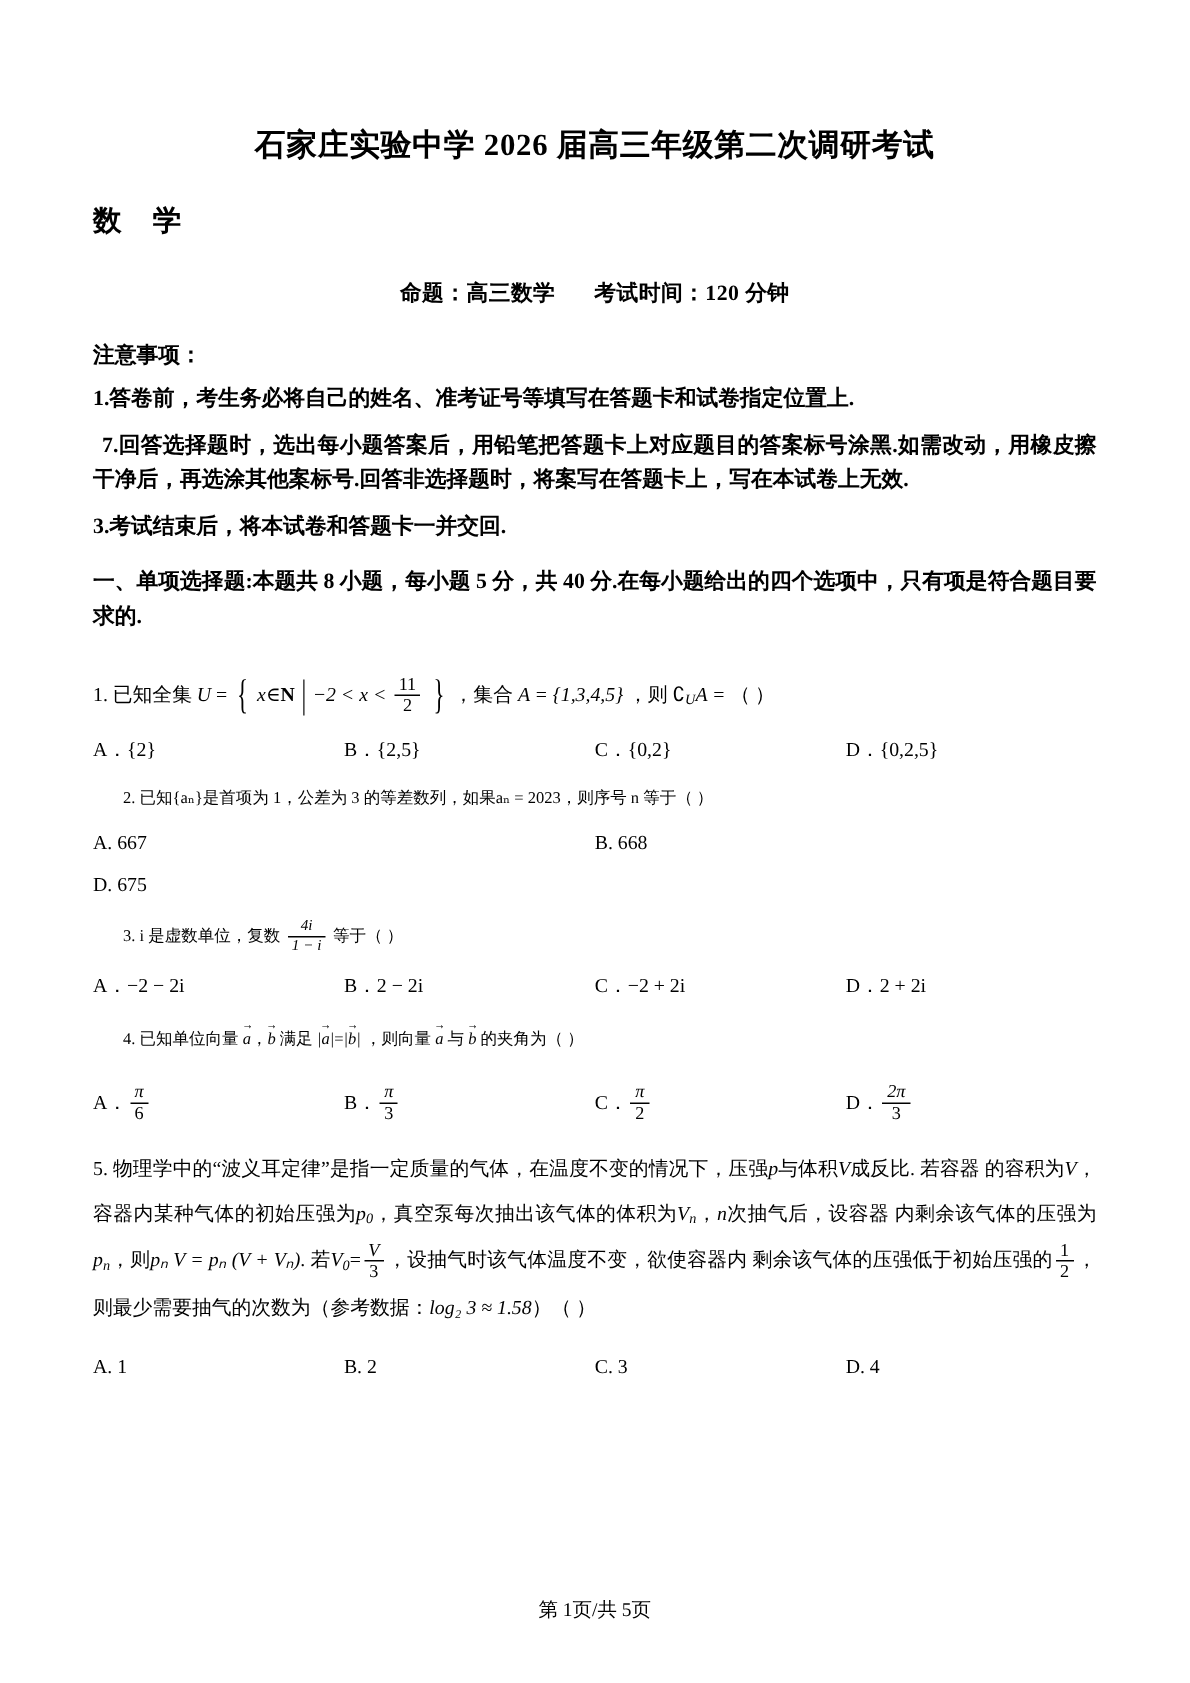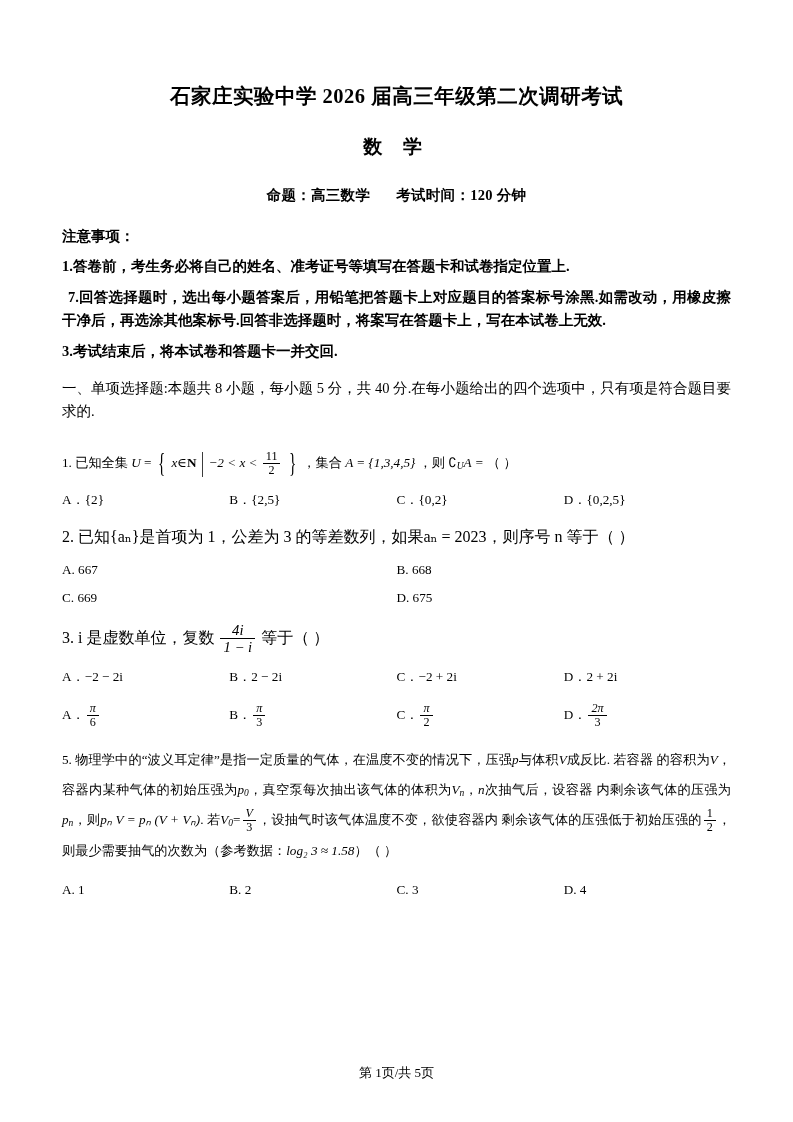--- a/index.html
+++ b/index.html
@@ -22,21 +22,20 @@
   }
   .title {
     text-align: center;
     font-size: 20.5px;
     font-weight: bold;
     letter-spacing: 0.5px;
     margin-top: 12px;
     margin-bottom: 0;
   }
   .subject {
-    text-align: center;
     font-size: 19px;
     font-weight: bold;
     letter-spacing: 8px;
     margin-top: 24px;
   }
   .meta {
     text-align: center;
     font-size: 14.5px;
     font-weight: bold;
     margin-top: 26px;
@@ -51,30 +50,31 @@
   .notice-line {
     font-size: 14.5px;
     font-weight: bold;
     margin-top: 9px;
     line-height: 1.55;
     text-align: justify;
   }
   .notice-line.indent { text-indent: 6px; }
   .section-head {
     font-size: 14.5px;
-    font-weight: normal;
+    font-weight: bold;
     margin-top: 14px;
     line-height: 1.6;
     text-align: justify;
   }
   .q {
-    font-size: 16px;
+    font-size: 11px;
     margin-top: 14px;
     line-height: 1.7;
     text-align: justify;
+    margin-left: 20px;
   }
   .opts {
     display: flex;
     font-size: 13.2px;
     margin-top: 12px;
   }
   .opts > div { width: 25%; }
   .opts.two > div { width: 50%; }
   .formula {
     font-family: "Liberation Serif", serif;
@@ -193,37 +193,48 @@
 
   <div class="q">
     <span>2.</span>
     <span>已知{aₙ}是首项为 1，公差为 3 的等差数列，如果aₙ = 2023，则序号 n 等于（      ）</span>
   </div>
   <div class="opts two">
     <div>A. 667</div>
     <div>B. 668</div>
   </div>
   <div class="opts two">
-    <div>C. 669</div>
     <div>D. 675</div>
   </div>
 
   <div class="q" style="line-height:2.2">
     <span>3.</span>
     <span>i 是虚数单位，复数</span>
     <span class="frac"><span class="num formula">4i</span><span class="den formula">1 − i</span></span>
     <span>等于（      ）</span>
   </div>
   <div class="opts">
     <div>A．−2 − 2i</div>
     <div>B．2 − 2i</div>
     <div>C．−2 + 2i</div>
     <div>D．2 + 2i</div>
   </div>
 
+  <div class="q" style="line-height:2.2">
+    <span>4.</span>
+    <span>已知单位向量</span>
+    <span class="formula vec">a</span><span>，</span><span class="formula vec">b</span>
+    <span>满足</span>
+    <span class="formula vec">|a|</span><span class="up">=</span><span class="formula vec">|b|</span>
+    <span>，则向量</span>
+    <span class="formula vec">a</span>
+    <span>与</span>
+    <span class="formula vec">b</span>
+    <span>的夹角为（      ）</span>
+  </div>
   <div class="opts" style="margin-top:16px">
     <div><span>A．</span><span class="frac"><span class="num formula">π</span><span class="den">6</span></span></div>
     <div><span>B．</span><span class="frac"><span class="num formula">π</span><span class="den">3</span></span></div>
     <div><span>C．</span><span class="frac"><span class="num formula">π</span><span class="den">2</span></span></div>
     <div><span>D．</span><span class="frac"><span class="num formula">2π</span><span class="den">3</span></span></div>
   </div>
 
   <div class="para5">
     <span>5.</span>
     <span>物理学中的“波义耳定律”是指一定质量的气体，在温度不变的情况下，压强</span><span class="formula">p</span><span>与体积</span><span class="formula">V</span><span>成反比. 若容器</span>

